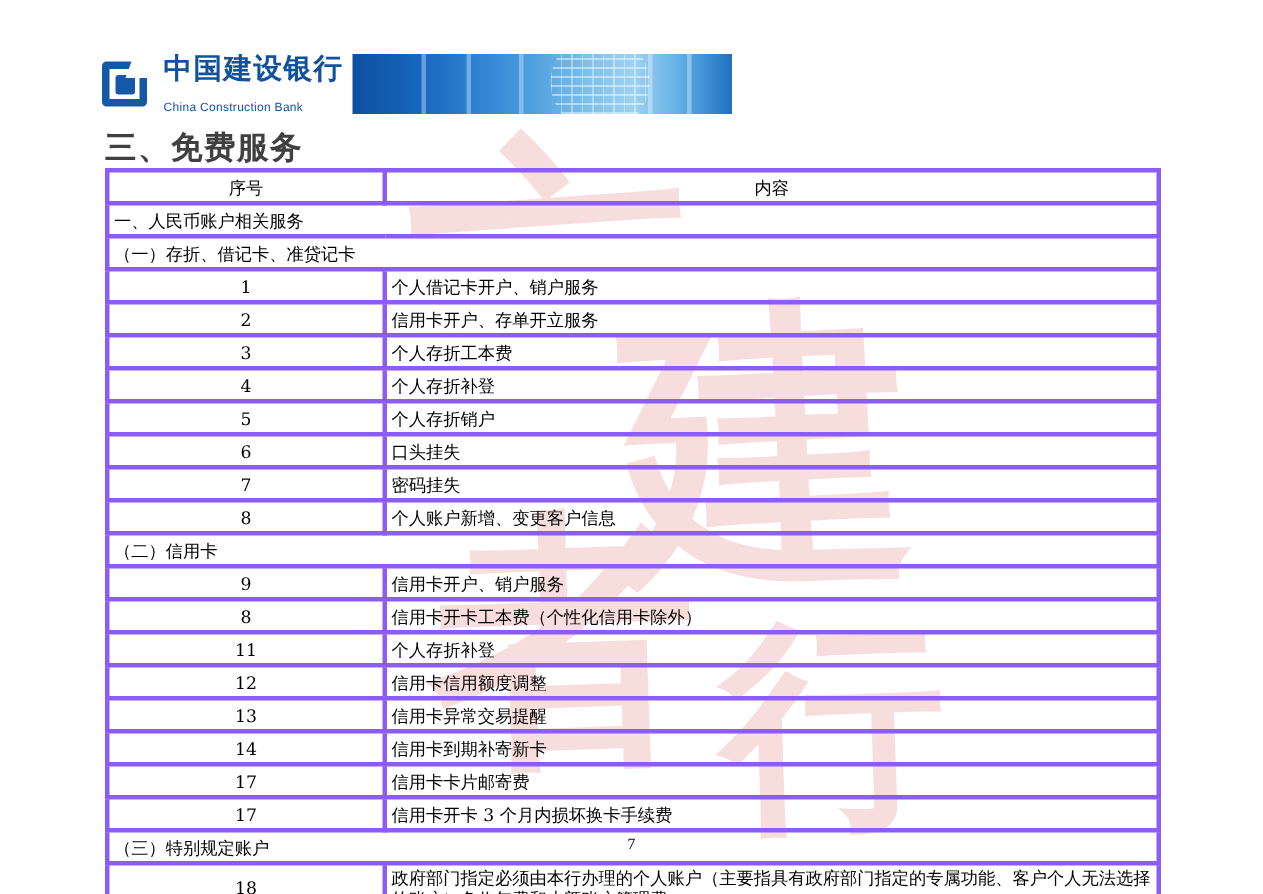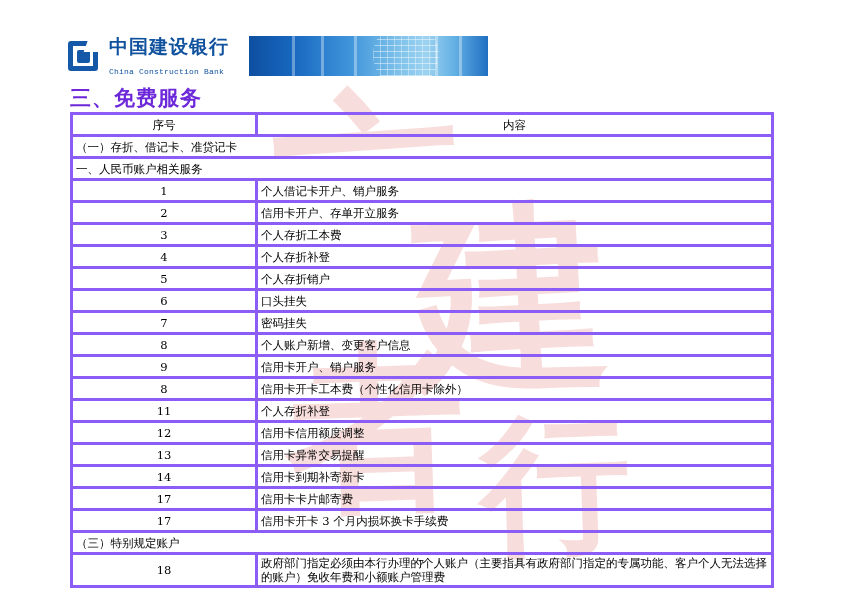--- a/index.html
+++ b/index.html
@@ -55,21 +55,21 @@
     width: 420px;
     height: 40px;
     z-index: 2;
     display: flex;
     align-items: stretch;
   }
   .logo-block {
     display: flex;
     align-items: center;
     background: #ffffff;
-    padding-right: 20px;
+    padding-right: 6px;
   }
   .ccb-mark {
     width: 34px;
     height: 34px;
     position: relative;
     margin-right: 7px;
     flex: 0 0 auto;
   }
   .ccb-mark .sq {
     position: absolute;
@@ -100,21 +100,21 @@
   }
   .logo-cn {
     font-family: "DejaVu Serif", "Liberation Serif", serif;
     font-size: 19px;
     font-weight: bold;
     color: #11529f;
     letter-spacing: 1px;
     line-height: 20px;
   }
   .logo-en {
-    font-family: Liberation Mono, monospace;
+    font-family: Liberation Sans, sans-serif;
     font-size: 8px;
     color: #11529f;
     letter-spacing: 0.2px;
     line-height: 10px;
     margin-top: 11px;
   }
   .header-banner {
     flex: 1 1 auto;
     position: relative;
     overflow: hidden;
@@ -141,21 +141,21 @@
   }
 
   
   .doc-title {
     position: absolute;
     left: 70px;
     top: 84px;
     font-family: "DejaVu Serif", "Liberation Serif", serif;
     font-size: 21px;
     font-weight: bold;
-    color: #6d28d9;
+    color: #404040;
     letter-spacing: 1px;
     z-index: 2;
   }
 
   
   .tbl-wrap {
     position: absolute;
     left: 70px;
     top: 112px;
     width: 703px;
@@ -240,25 +240,25 @@
         <col style="width:185px">
         <col style="width:516px">
       </colgroup>
       <tbody>
         <tr>
           <td class="col-no head">序号</td>
           <td class="col-content head">内容</td>
         </tr>
 
         <tr>
+          <td class="span-full" colspan="2">一、人民币账户相关服务</td>
+        </tr>
+
+        <tr>
           <td class="section" colspan="2">（一）存折、借记卡、准贷记卡</td>
-        </tr>
-
-        <tr>
-          <td class="span-full" colspan="2">一、人民币账户相关服务</td>
         </tr>
 
         <tr>
           <td class="col-no">1</td>
           <td class="col-content">个人借记卡开户、销户服务</td>
         </tr>
         <tr>
           <td class="col-no">2</td>
           <td class="col-content">信用卡开户、存单开立服务</td>
         </tr>
@@ -280,20 +280,23 @@
         </tr>
         <tr>
           <td class="col-no">7</td>
           <td class="col-content">密码挂失</td>
         </tr>
         <tr>
           <td class="col-no">8</td>
           <td class="col-content">个人账户新增、变更客户信息</td>
         </tr>
 
+        <tr>
+          <td class="section" colspan="2">（二）信用卡</td>
+        </tr>
 
         <tr>
           <td class="col-no">9</td>
           <td class="col-content">信用卡开户、销户服务</td>
         </tr>
         <tr>
           <td class="col-no">8</td>
           <td class="col-content">信用卡开卡工本费（个性化信用卡除外）</td>
         </tr>
         <tr>

